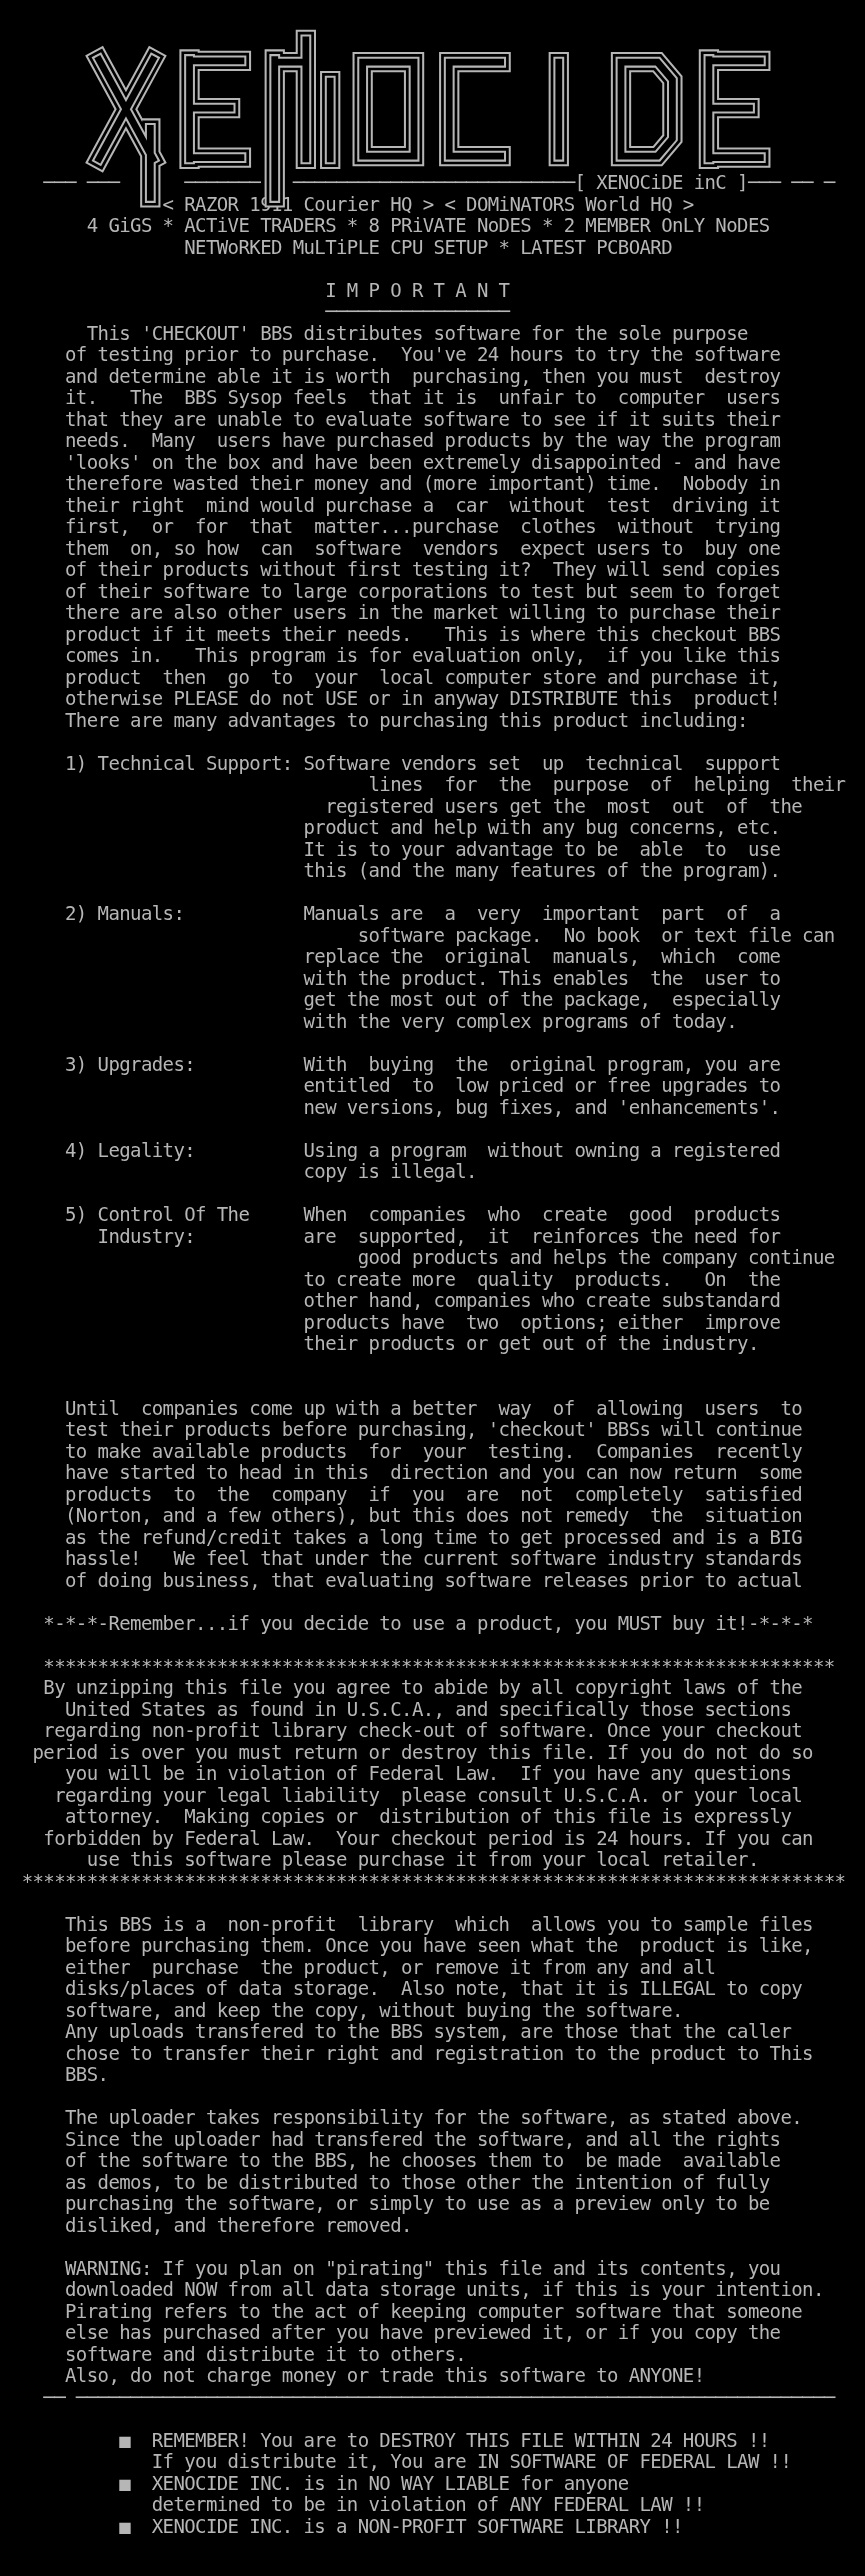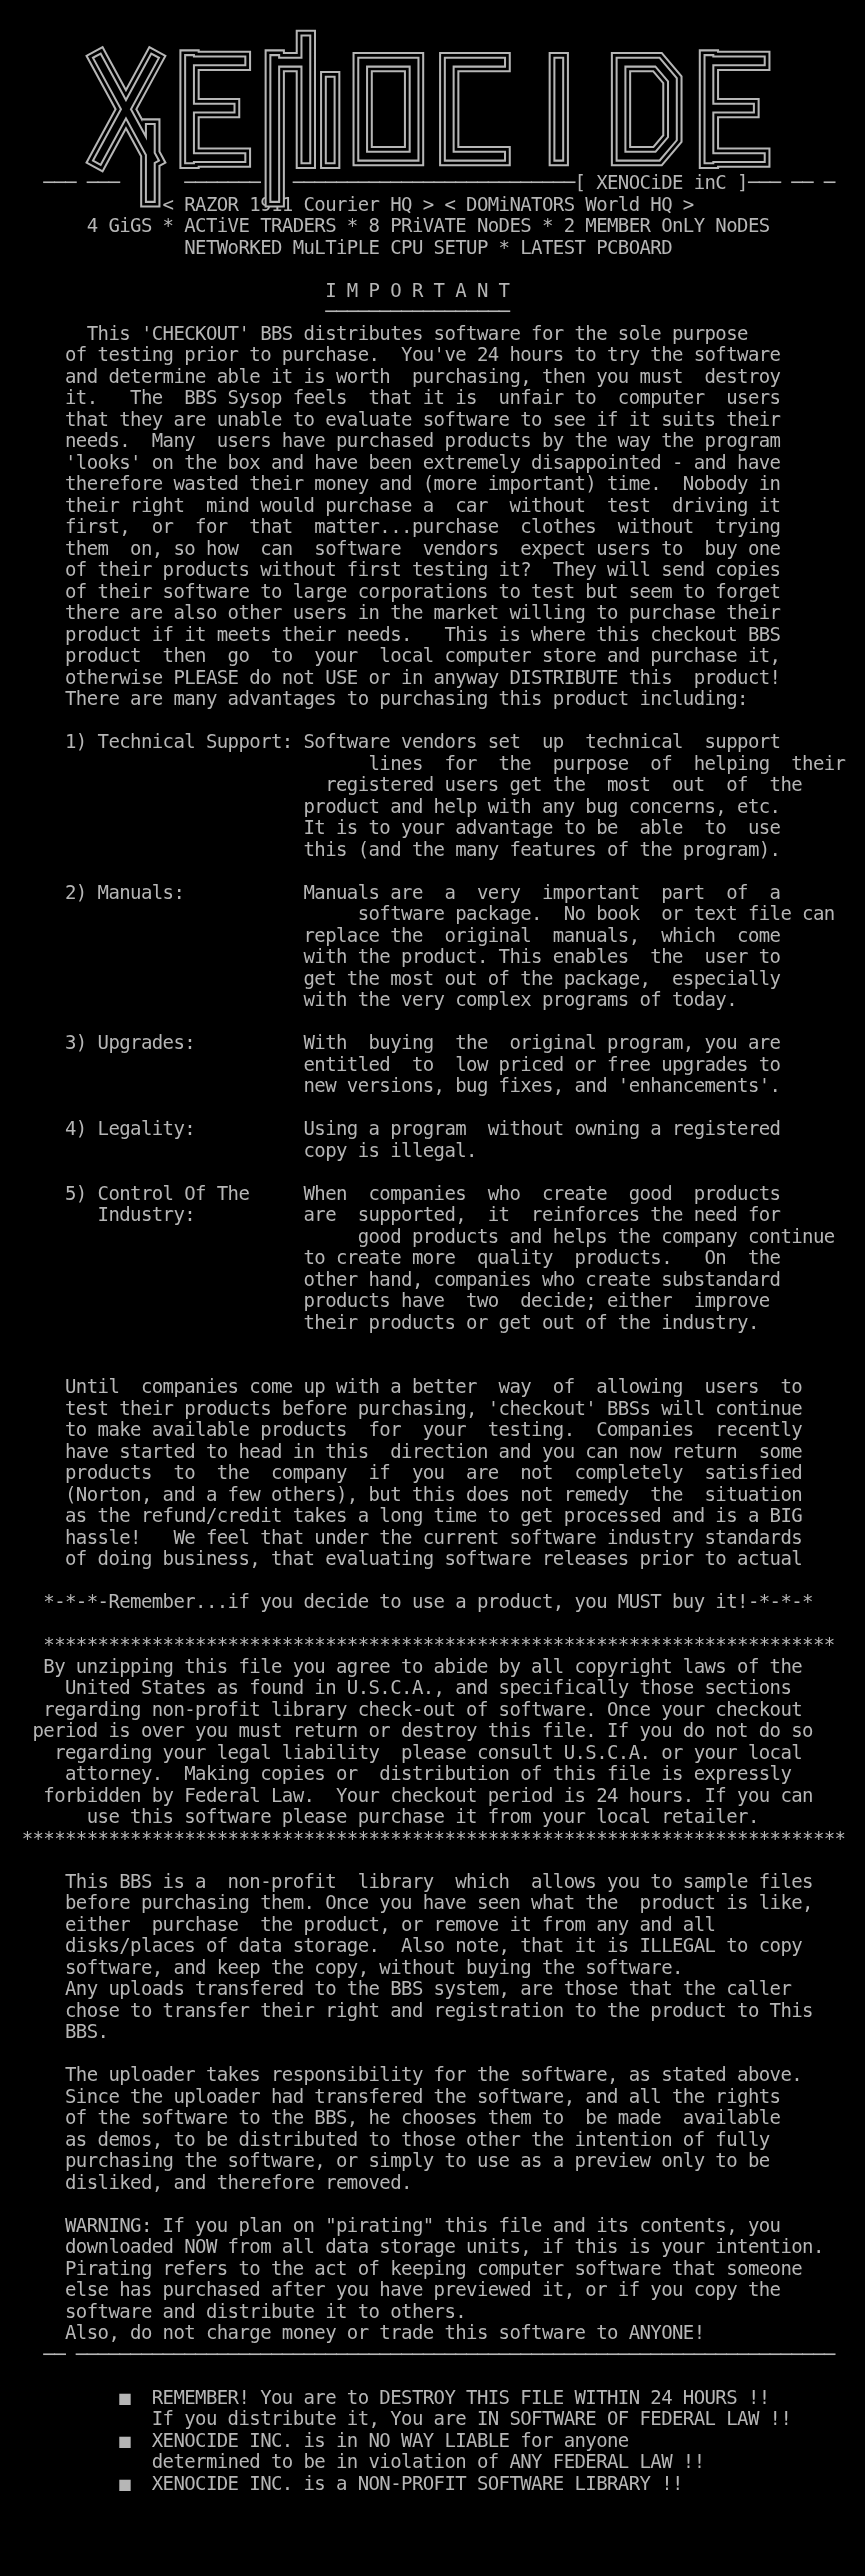--- a/index.html
+++ b/index.html
@@ -63,20 +63,21 @@
     <div class="row">      needs.  Many  users have purchased products by the way the program</div>
     <div class="row">      'looks' on the box and have been extremely disappointed - and have</div>
     <div class="row">      therefore wasted their money and (more important) time.  Nobody in</div>
     <div class="row">      their right  mind would purchase a  car  without  test  driving it</div>
     <div class="row">      first,  or  for  that  matter...purchase  clothes  without  trying</div>
     <div class="row">      them  on, so how  can  software  vendors  expect users to  buy one</div>
     <div class="row">      of their products without first testing it?  They will send copies</div>
     <div class="row">      of their software to large corporations to test but seem to forget</div>
     <div class="row">      there are also other users in the market willing to purchase their</div>
     <div class="row">      product if it meets their needs.   This is where this checkout BBS</div>
+    <div class="row">      comes in.   This program is for evaluation only,  if you like this</div>
     <div class="row">      product  then  go  to  your  local computer store and purchase it,</div>
     <div class="row">      otherwise PLEASE do not USE or in anyway DISTRIBUTE this  product!</div>
     <div class="row">      There are many advantages to purchasing this product including:</div>
     <div class="row"></div>
     <div class="row">      1) Technical Support: Software vendors set  up  technical  support</div>
     <div class="row">                                  lines  for  the  purpose  of  helping  their</div>
     <div class="row">                              registered users get the  most  out  of  the</div>
     <div class="row">                            product and help with any bug concerns, etc.</div>
     <div class="row">                            It is to your advantage to be  able  to  use</div>
     <div class="row">                            this (and the many features of the program).</div>
@@ -93,41 +94,42 @@
     <div class="row">                            new versions, bug fixes, and 'enhancements'.</div>
     <div class="row"></div>
     <div class="row">      4) Legality:          Using a program  without owning a registered</div>
     <div class="row">                            copy is illegal.</div>
     <div class="row"></div>
     <div class="row">      5) Control Of The     When  companies  who  create  good  products</div>
     <div class="row">         Industry:          are  supported,  it  reinforces the need for</div>
     <div class="row">                                 good products and helps the company continue</div>
     <div class="row">                            to create more  quality  products.   On  the</div>
     <div class="row">                            other hand, companies who create substandard</div>
-    <div class="row">                            products have  two  decide; either  improve</div>
+    <div class="row">                            products have  two  options; either  improve</div>
     <div class="row">                            their products or get out of the industry.</div>
     <div class="row"></div>
     <div class="row"></div>
     <div class="row">      Until  companies come up with a better  way  of  allowing  users  to</div>
     <div class="row">      test their products before purchasing, 'checkout' BBSs will continue</div>
     <div class="row">      to make available products  for  your  testing.  Companies  recently</div>
     <div class="row">      have started to head in this  direction and you can now return  some</div>
     <div class="row">      products  to  the  company  if  you  are  not  completely  satisfied</div>
     <div class="row">      (Norton, and a few others), but this does not remedy  the  situation</div>
     <div class="row">      as the refund/credit takes a long time to get processed and is a BIG</div>
     <div class="row">      hassle!   We feel that under the current software industry standards</div>
     <div class="row">      of doing business, that evaluating software releases prior to actual</div>
     <div class="row"></div>
     <div class="row">    *-*-*-Remember...if you decide to use a product, you MUST buy it!-*-*-*</div>
     <div class="row"></div>
     <div class="row">    *************************************************************************</div>
     <div class="row">    By unzipping this file you agree to abide by all copyright laws of the</div>
     <div class="row">      United States as found in U.S.C.A., and specifically those sections</div>
     <div class="row">    regarding non-profit library check-out of software. Once your checkout</div>
     <div class="row">   period is over you must return or destroy this file. If you do not do so</div>
+    <div class="row">      you will be in violation of Federal Law.  If you have any questions</div>
     <div class="row">     regarding your legal liability  please consult U.S.C.A. or your local</div>
     <div class="row">      attorney.  Making copies or  distribution of this file is expressly</div>
     <div class="row">    forbidden by Federal Law.  Your checkout period is 24 hours. If you can</div>
     <div class="row">        use this software please purchase it from your local retailer.</div>
     <div class="row">  ****************************************************************************</div>
     <div class="row"></div>
     <div class="row">      This BBS is a  non-profit  library  which  allows you to sample files</div>
     <div class="row">      before purchasing them. Once you have seen what the  product is like,</div>
     <div class="row">      either  purchase  the product, or remove it from any and all</div>
     <div class="row">      disks/places of data storage.  Also note, that it is ILLEGAL to copy</div>

